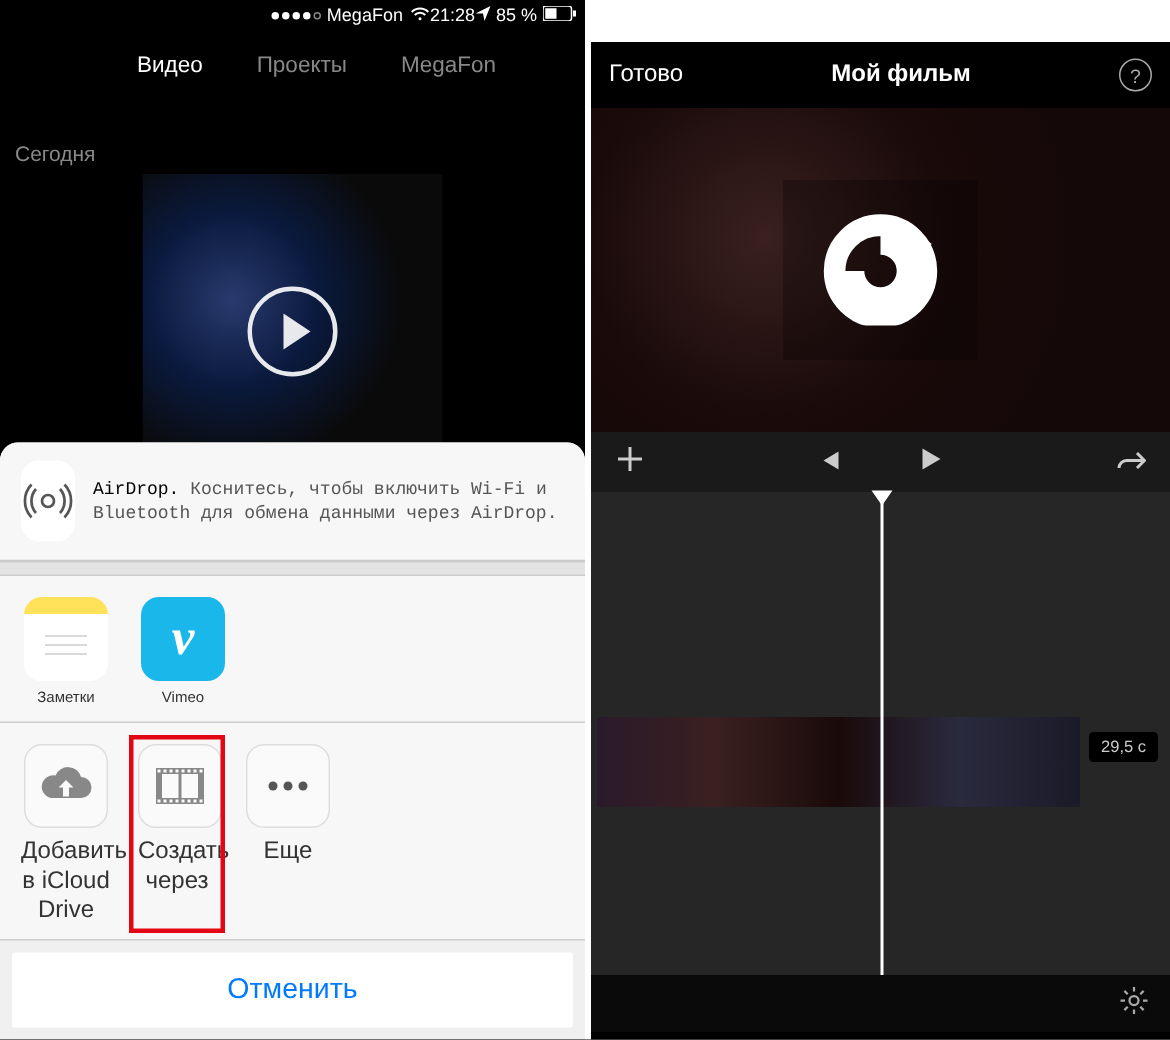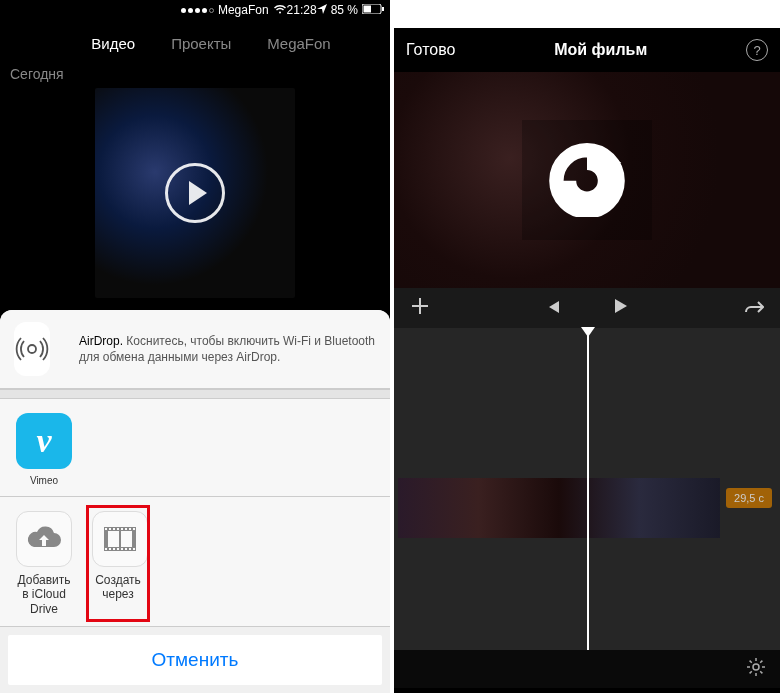--- a/index.html
+++ b/index.html
@@ -9,57 +9,57 @@
 .right { width: 386px; height: 693px; margin-top: 28px; }
 
 
 .status-bar { height: 20px; display: flex; align-items: center; justify-content: flex-end; padding: 0 6px; color: #fff; font-size: 12px; }
 .status-left { display: flex; align-items: center; gap: 4px; }
 .dots { display: flex; gap: 2px; }
 .dot { width: 5px; height: 5px; border-radius: 50%; background: #fff; }
 .dot.empty { background: none; border: 1px solid #888; }
 .tabs { height: 40px; display: flex; align-items: flex-end; justify-content: center; gap: 36px; padding-bottom: 8px; color: #888; font-size: 15px; margin-left: 32px; }
 .tab.active { color: #fff; }
-.section-label { color: #888; font-size: 14px; padding: 6px 10px; }
+.section-label { color: #888; font-size: 14px; padding: 6px 10px; margin-top: 28px; }
 .video-thumb { position: relative; width: 200px; height: 210px; margin: 0 auto; background: radial-gradient(circle at 30% 40%, #2a3a6e 0%, #0a1a3e 30%, #0a0a0a 60%), radial-gradient(circle at 70% 60%, #4a1a3a 0%, transparent 40%); border-radius: 2px; display: flex; align-items: center; justify-content: center; }
 .play-circle { width: 60px; height: 60px; border: 3px solid #fff; border-radius: 50%; display: flex; align-items: center; justify-content: center; opacity: 0.9; }
 .play-tri { width: 0; height: 0; border-left: 18px solid #fff; border-top: 12px solid transparent; border-bottom: 12px solid transparent; margin-left: 5px; }
 
 .share-sheet { position: absolute; bottom: 0; left: 0; right: 0; background: #f0f0f0; border-radius: 12px 12px 0 0; }
-.airdrop-row { display: flex; align-items: center; gap: 29px; padding: 12px 14px; border-bottom: 1px solid #ccc; background: #f7f7f7; border-radius: 12px 12px 0 0; }
+.airdrop-row { display: flex; align-items: center; gap: 12px; padding: 12px 14px; border-bottom: 1px solid #ccc; background: #f7f7f7; border-radius: 12px 12px 0 0; font-family: Liberation Mono, monospace; }
 .airdrop-icon { width: 54px; height: 54px; border-radius: 12px; background: #fff; display: flex; align-items: center; justify-content: center; }
 .airdrop-text { font-size: 12px; color: #555; line-height: 1.35; }
 .airdrop-text .title { color: #000; }
 .gap-row { height: 10px; background: #e4e4e4; border-top: 1px solid #ccc; border-bottom: 1px solid #ccc; }
 .app-row { display: flex; gap: 18px; padding: 14px 14px 10px; border-bottom: 1px solid #ccc; background: #f7f7f7; overflow: hidden; }
 .app { width: 60px; text-align: center; flex-shrink: 0; }
 .app-icon { width: 56px; height: 56px; border-radius: 12px; margin: 0 auto 6px; display: flex; align-items: center; justify-content: center; font-size: 28px; font-weight: bold; color: #fff; }
 .app-label { font-size: 10px; color: #333; }
 .action-row { display: flex; gap: 18px; padding: 14px 14px 10px; border-bottom: 1px solid #ccc; background: #f7f7f7; }
 .action { width: 60px; text-align: center; }
 .action-icon { width: 56px; height: 56px; border-radius: 12px; background: #fafafa; border: 1px solid #ddd; margin: 0 auto 6px; display: flex; align-items: center; justify-content: center; color: #888; }
-.action-label { font-size: 12px; color: #333; line-height: 1.2; }
+.action-label { font-size: 16px; color: #333; line-height: 1.2; }
 .highlighted { outline: 3px solid #e30613; outline-offset: -1px; padding: 4px; margin: -4px; }
 .cancel-btn { background: #fff; margin: 8px; border-radius: 2px; text-align: center; padding: 14px; color: #007aff; font-size: 19px; border: none; width: calc(100% - 16px); }
 
 
 .r-header { height: 44px; display: flex; align-items: center; justify-content: space-between; padding: 0 12px; color: #fff; font-size: 16px; }
 .r-title { font-weight: 600; }
 .help-circle { width: 22px; height: 22px; border: 1.5px solid #aaa; border-radius: 50%; display: flex; align-items: center; justify-content: center; font-size: 13px; color: #aaa; }
 .preview { height: 216px; background: radial-gradient(circle at 30% 40%, #3a2020 0%, #1a0a0a 40%, #150808 70%), radial-gradient(circle at 75% 65%, #1a3a5a 0%, transparent 35%); display: flex; align-items: center; justify-content: center; position: relative; }
 .rotate-box { width: 130px; height: 120px; background: rgba(0,0,0,0.25); display: flex; align-items: center; justify-content: center; }
 .rotate-arrow svg { width: 90px; height: 78px; }
 .controls { height: 40px; background: #1a1a1a; display: flex; align-items: center; padding: 0 12px; color: #ccc; justify-content: space-between; }
 .controls .ctrl { width: 28px; text-align: center; font-size: 18px; }
 .controls .center { display: flex; gap: 40px; }
 .timeline { position: relative; height: 360px; background: #262626; }
 .playhead { position: absolute; left: 50%; top: 0; bottom: 38px; width: 2px; background: #fff; }
 .playhead::before { content: ""; position: absolute; top: -1px; left: -6px; width: 0; height: 0; border-left: 7px solid transparent; border-right: 7px solid transparent; border-top: 10px solid #fff; }
 .clip { position: absolute; top: 150px; left: 4px; right: 60px; height: 60px; background: linear-gradient(90deg, #2a1a2a 0%, #3a2020 25%, #1a0a0a 50%, #2a2a3e 75%, #1a1a28 100%); }
-.time-badge { position: absolute; top: 160px; right: 8px; background: #a16207; color: #ccc; font-size: 11px; padding: 4px 8px; border-radius: 3px; }
+.time-badge { position: absolute; top: 160px; right: 8px; background: #000000; color: #ccc; font-size: 11px; padding: 4px 8px; border-radius: 3px; }
 .bottom-bar { position: absolute; bottom: 0; left: 0; right: 0; height: 38px; background: #0a0a0a; display: flex; align-items: center; justify-content: flex-end; padding: 0 14px; color: #aaa; }
 </style>
 </head>
 <body>
 
 <div class="phone left">
   <div class="status-bar">
     <div class="status-left">
       <span class="dots">
         <span class="dot"></span>
@@ -118,20 +118,32 @@
           </svg>
       </div>
       <div class="airdrop-text">
         <span class="title">AirDrop.</span>
         <span>Коснитесь, чтобы включить Wi-Fi и Bluetooth для обмена данными через AirDrop.</span>
       </div>
     </div>
     <div class="gap-row"></div>
 
     <div class="app-row">
+      <div class="app">
+        <div class="app-icon" style="background:linear-gradient(#ffe259 20%,#fff 20%);">
+          <svg width="40" height="40" viewBox="0 0 40 40">
+              <g stroke="#ccc" stroke-width="1">
+                <line x1="6" y1="18" x2="34" y2="18"></line>
+                <line x1="6" y1="24" x2="34" y2="24"></line>
+                <line x1="6" y1="30" x2="34" y2="30"></line>
+              </g>
+            </svg>
+        </div>
+        <div class="app-label">Заметки</div>
+      </div>
       <div class="app">
         <div class="app-icon" style="background:#1ab7ea;font-family:Georgia,serif;font-style:italic;font-size:34px;">v</div>
         <div class="app-label">Vimeo</div>
       </div>
 
     </div>
 
     <div class="action-row">
       <div class="action">
         <div class="action-icon">
@@ -163,20 +175,30 @@
                 <rect x="14" y="22" width="2" height="2"></rect>
                 <rect x="18" y="22" width="2" height="2"></rect>
                 <rect x="22" y="22" width="2" height="2"></rect>
                 <rect x="26" y="22" width="2" height="2"></rect>
                 <rect x="30" y="22" width="2" height="2"></rect>
               </g>
             </svg>
         </div>
         <div class="action-label">Создать через</div>
       </div>
+      <div class="action">
+        <div class="action-icon">
+          <svg width="30" height="8" viewBox="0 0 30 8">
+              <circle cx="5" cy="4" r="3" fill="#555"></circle>
+              <circle cx="15" cy="4" r="3" fill="#555"></circle>
+              <circle cx="25" cy="4" r="3" fill="#555"></circle>
+            </svg>
+        </div>
+        <div class="action-label">Еще</div>
+      </div>
     </div>
 
     <button class="cancel-btn">Отменить</button>
   </div>
 </div>
 
 <div class="phone right">
   <div class="r-header">
     <span>Готово</span>
     <span class="r-title">Мой фильм</span>

